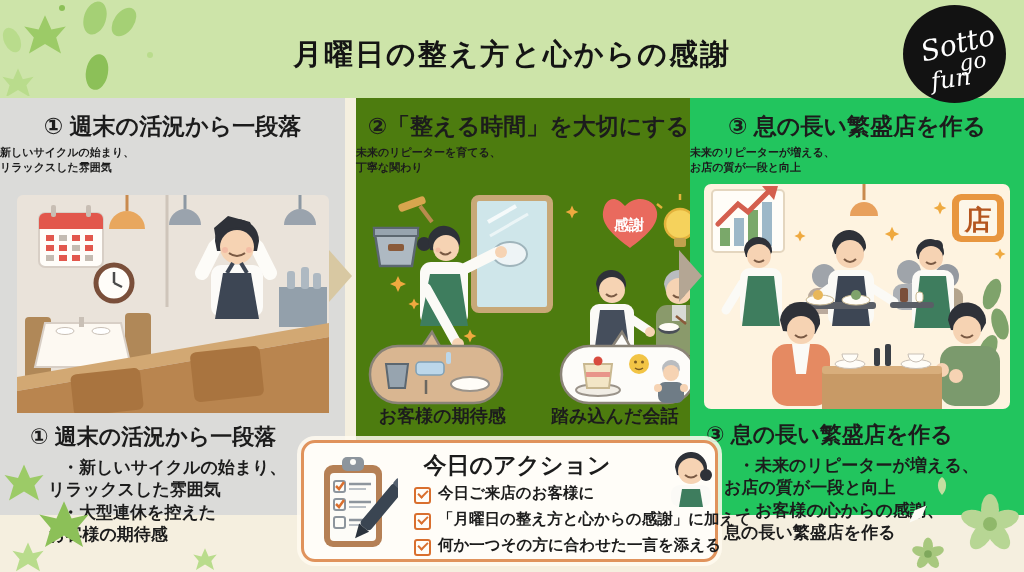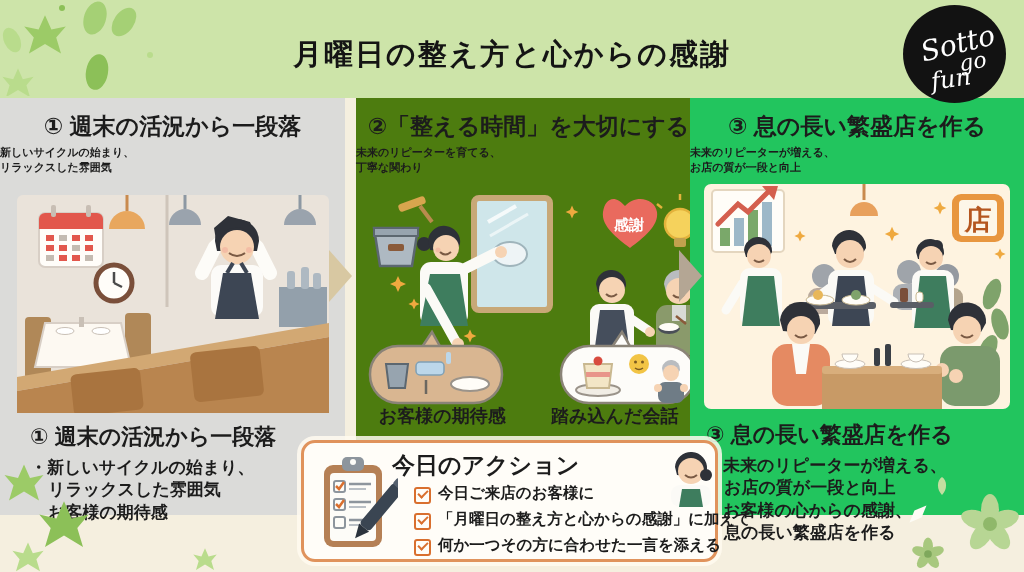--- a/index.html
+++ b/index.html
@@ -31,34 +31,34 @@
   .illus{position:absolute;display:block;}
 
   .bubble-labels{position:absolute;left:0;top:306px;width:100%;display:flex;}
   .bubble-labels span{flex:1;text-align:center;font-size:18px;font-weight:800;}
 
   
   .summary{position:absolute;font-size:17px;font-weight:700;line-height:1.32;}
   #col1 .summary{left:30px;top:324px;}
   #col3 .summary{left:16px;top:322px;}
   .summary .s-head{font-size:22px;font-weight:800;margin-bottom:6px;}
-  .summary .b-line1{display:block;}
+  .summary .b-line1{display:block;margin-left:32px;}
   .summary .b-line2{display:block;padding-left:18px;}
 
   
   .tri{position:absolute;width:0;height:0;border-top:26px solid transparent;
        border-bottom:26px solid transparent;z-index:3;}
   #arrow1{left:329px;top:250px;border-left:23px solid #d8c8a2;}
   #arrow2{left:679px;top:250px;border-left:23px solid #b4a694;}
 
   
   .action-box{position:absolute;left:301px;top:440px;width:417px;height:122px;background:#fffdf8;
               border:3px solid #e0935c;border-radius:14px;box-shadow:0 0 0 4px rgba(255,250,240,.85);
               z-index:6;box-sizing:border-box;}
-  .action-title{position:absolute;left:88px;top:7px;width:250px;text-align:left;
+  .action-title{position:absolute;left:88px;top:7px;width:250px;text-align:center;
                 font-size:23px;font-weight:800;}
   .action-list{position:absolute;left:110px;top:40px;width:300px;}
   .action-item{display:flex;align-items:flex-end;margin-bottom:5px;}
   .chk{flex:0 0 17px;width:17px;height:17px;border:2.5px solid #d96f2e;border-radius:3px;
        position:relative;margin-right:7px;box-sizing:border-box;}
   .chk::after{content:"";position:absolute;left:2px;top:1px;width:8px;height:4px;
               border-left:2.5px solid #d96f2e;border-bottom:2.5px solid #d96f2e;transform:rotate(-45deg);}
   .action-item span{font-size:15.5px;font-weight:700;white-space:nowrap;}
   .clipboard{position:absolute;left:12px;top:12px;}
   .avatar{position:absolute;left:363px;top:6px;}
@@ -180,20 +180,21 @@
         <polygon points="0,196 312,142 312,218 0,218" fill="#b9854f"></polygon>
         <rect x="55" y="176" width="70" height="42" rx="6" transform="rotate(-6 90 197)" fill="#a9743f"></rect>
         <rect x="175" y="154" width="70" height="50" rx="6" transform="rotate(-6 210 179)" fill="#a9743f"></rect>
       </g>
     </svg>
 
     <div class="summary">
       <div class="s-head">① 週末の活況から一段落</div>
       <span class="b-line1">・新しいサイクルの始まり、</span>
       <span class="b-line2">リラックスした雰囲気</span>
+      <span class="b-line1">・大型連休を控えた</span>
       <span class="b-line2">お客様の期待感</span>
     </div>
 
     <svg class="deco" style="left:0;top:360px" width="230" height="114" viewBox="0 0 230 114">
       <g fill="#9ccb67">
         <path transform="translate(24,26) scale(1.5)" d="M0,-13 L4,-4 13,-6 7,1 10,11 0,5 -10,11 -7,1 -13,-6 -4,-4 Z"></path>
         <path transform="translate(64,68) scale(1.9)" fill="#8cc058" d="M0,-13 L4,-4 13,-6 7,1 10,11 0,5 -10,11 -7,1 -13,-6 -4,-4 Z"></path>
         <path transform="translate(28,100) scale(1.2)" fill="#b9dc8c" d="M0,-13 L4,-4 13,-6 7,1 10,11 0,5 -10,11 -7,1 -13,-6 -4,-4 Z"></path>
         <path transform="translate(205,102) scale(0.9)" fill="#b9dc8c" d="M0,-13 L4,-4 13,-6 7,1 10,11 0,5 -10,11 -7,1 -13,-6 -4,-4 Z"></path>
       </g>

